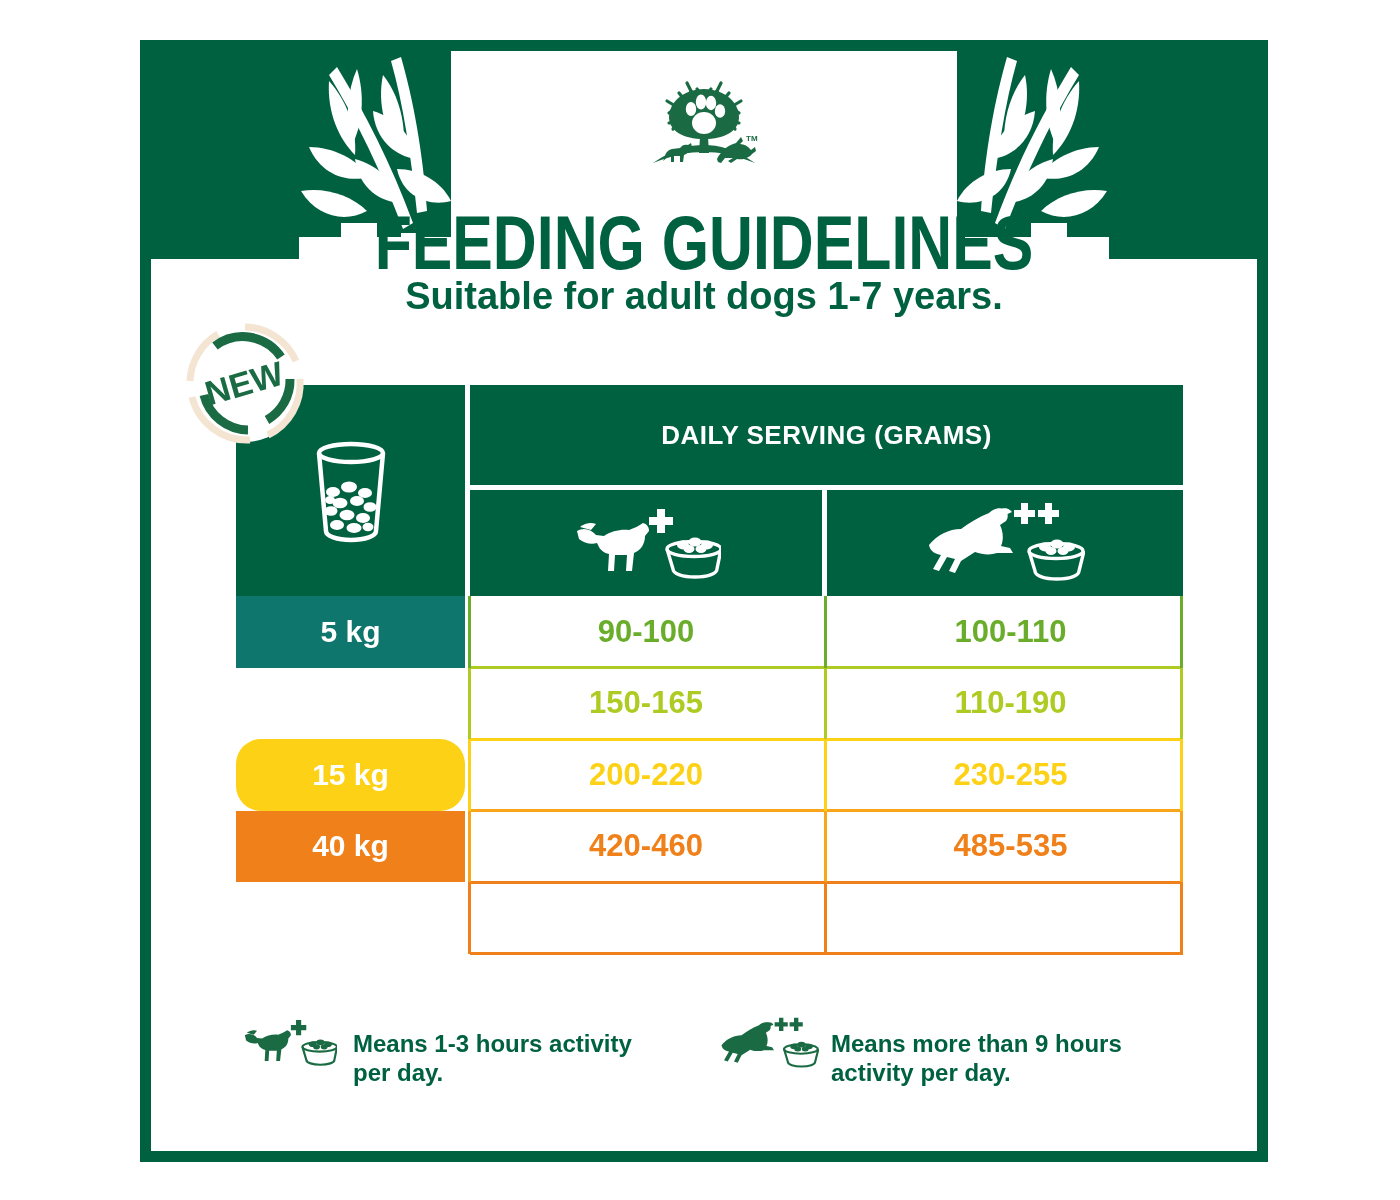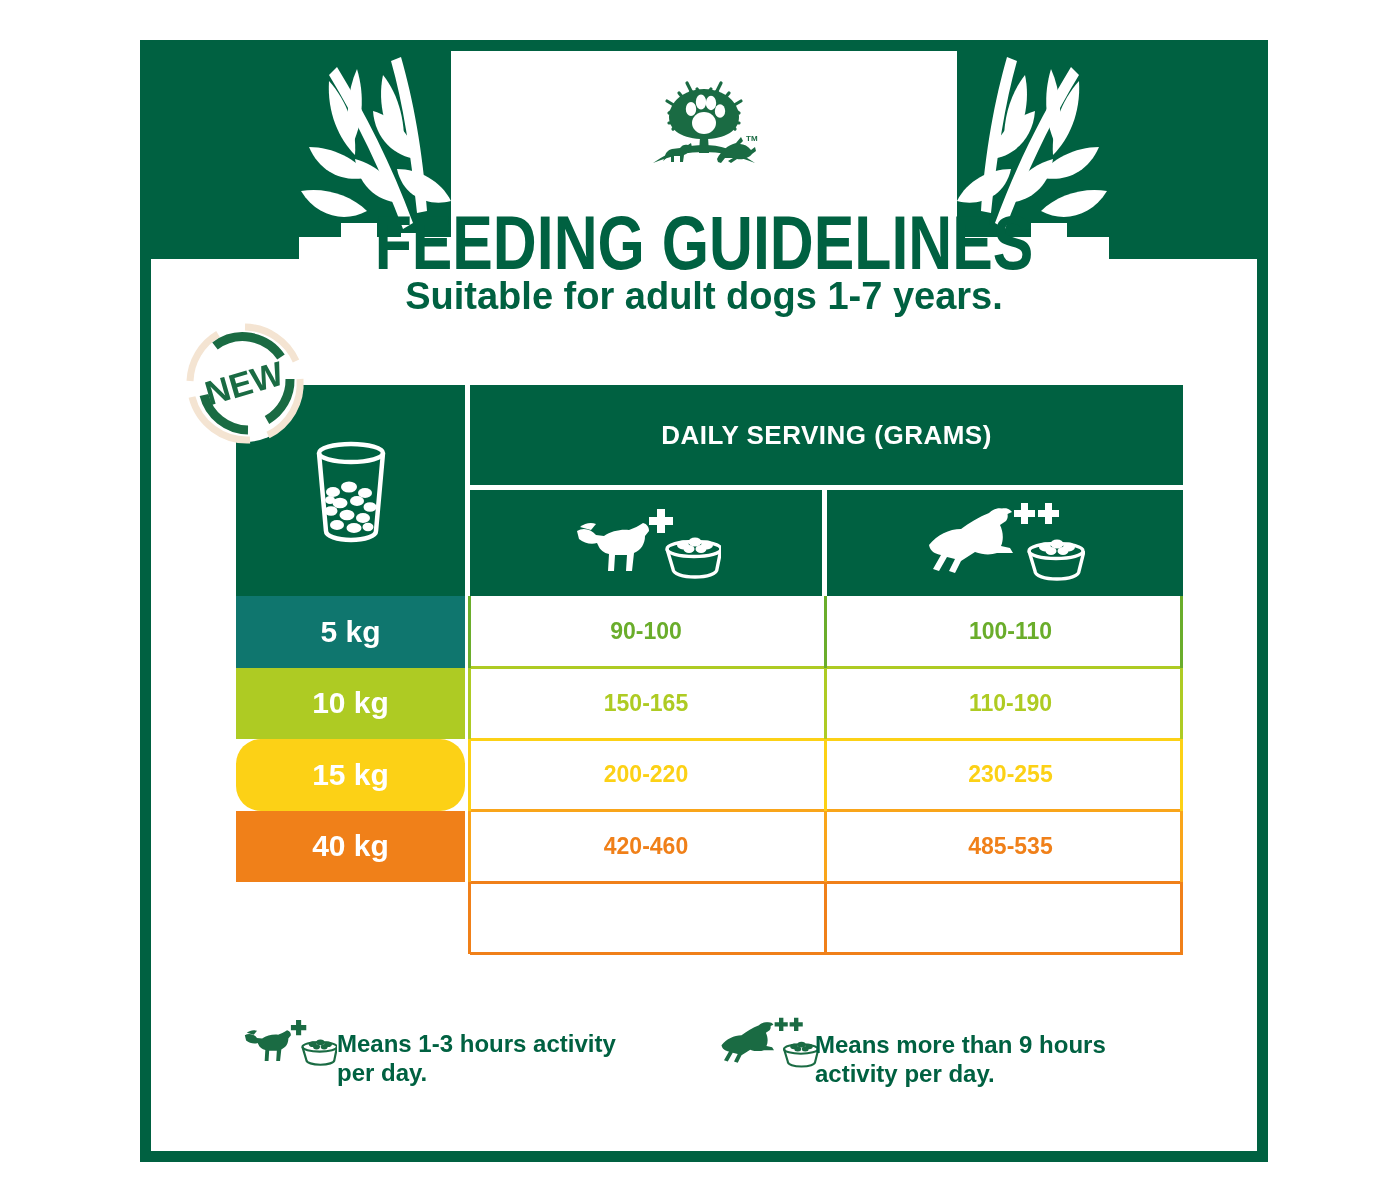--- a/index.html
+++ b/index.html
@@ -156,21 +156,21 @@
   }
   .cell-val {
     position: absolute;
     top: 0;
     height: 100%;
     display: flex;
     align-items: center;
     justify-content: center;
     background: #ffffff;
     font-weight: bold;
-    font-size: 23px;
+    font-size: 31px;
   }
   .cell-val.v1 { left: 234px; width: 352px; }
   .cell-val.v2 { left: 591px; width: 356px; padding-left: 11px; }
 
   
   .rule-h {
     position: absolute;
     left: 234px;
     width: 713px;
     height: 3px;
@@ -185,21 +185,22 @@
     position: absolute;
     left: 70px;
     top: 952px;
     width: 1000px;
     height: 110px;
   }
   .fn {
     position: absolute;
     top: 0;
     display: flex;
-    align-items: center;
+    align-items: flex-start;
+    gap: 16px;
   }
   .fn1 { left: 20px; }
   .fn2 { left: 498px; }
   .fn-icon { width: 96px; flex: 0 0 96px; }
   .fn-text {
     font-weight: bold;
     font-size: 24px;
     line-height: 1.22;
     color: #006141;
     padding-top: 26px;
@@ -408,21 +409,20 @@
         </div>
       </div>
 
       <div class="tbody" id="tbody">
           <div class="trow">
             <div class="cell-weight" style="background: #0f766e;">5 kg</div>
             <div class="cell-val v1" style="color: rgb(106, 173, 43);">90-100</div>
             <div class="cell-val v2" style="color: rgb(106, 173, 43);">100-110</div>
           </div>
           <div class="trow">
-            <div class="cell-weight" style="background: rgb(174, 203, 35);">10 kg</div>
             <div class="cell-val v1" style="color: rgb(174, 203, 35);">150-165</div>
             <div class="cell-val v2" style="color: rgb(174, 203, 35);">110-190</div>
           </div>
           <div class="trow">
             <div class="cell-weight" style="background: rgb(252, 209, 22); border-radius: 25px;">15 kg</div>
             <div class="cell-val v1" style="color: rgb(252, 209, 22);">200-220</div>
             <div class="cell-val v2" style="color: rgb(252, 209, 22);">230-255</div>
           </div>
           <div class="trow">
             <div class="cell-weight" style="background: rgb(240, 128, 25);">40 kg</div>

